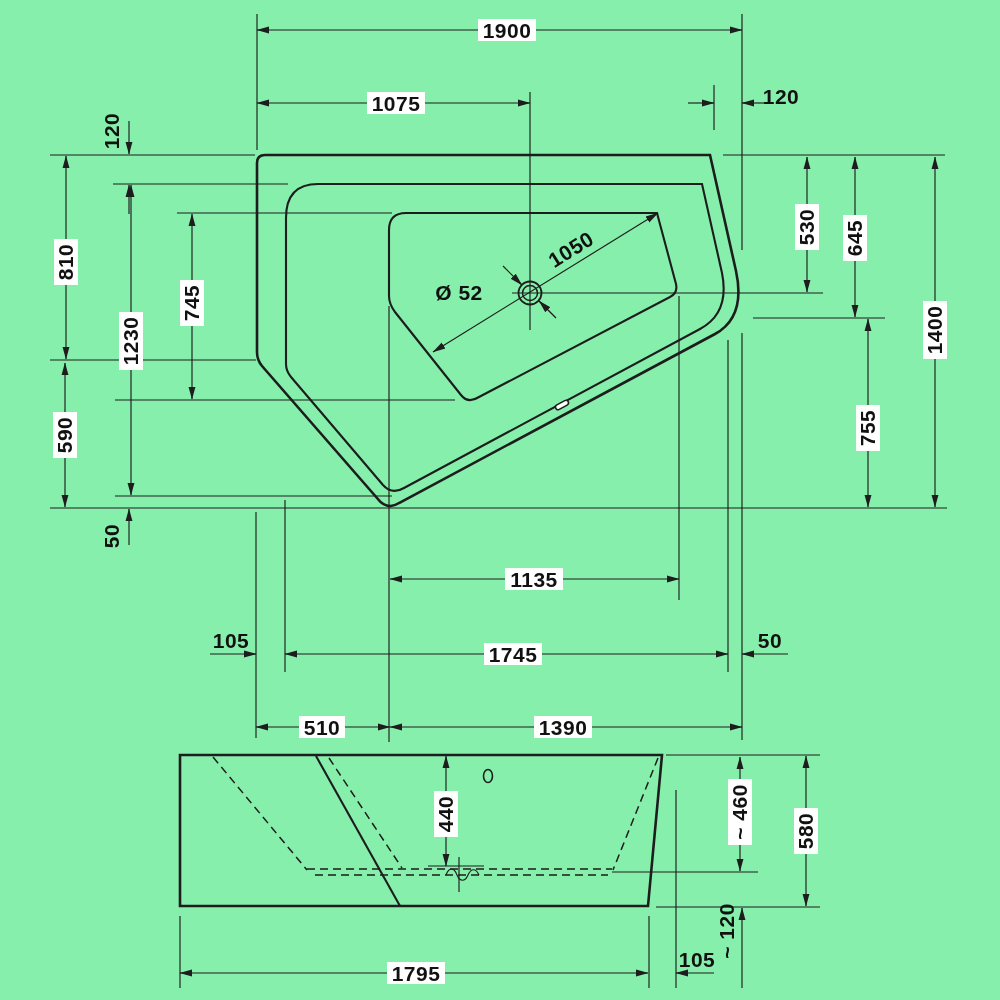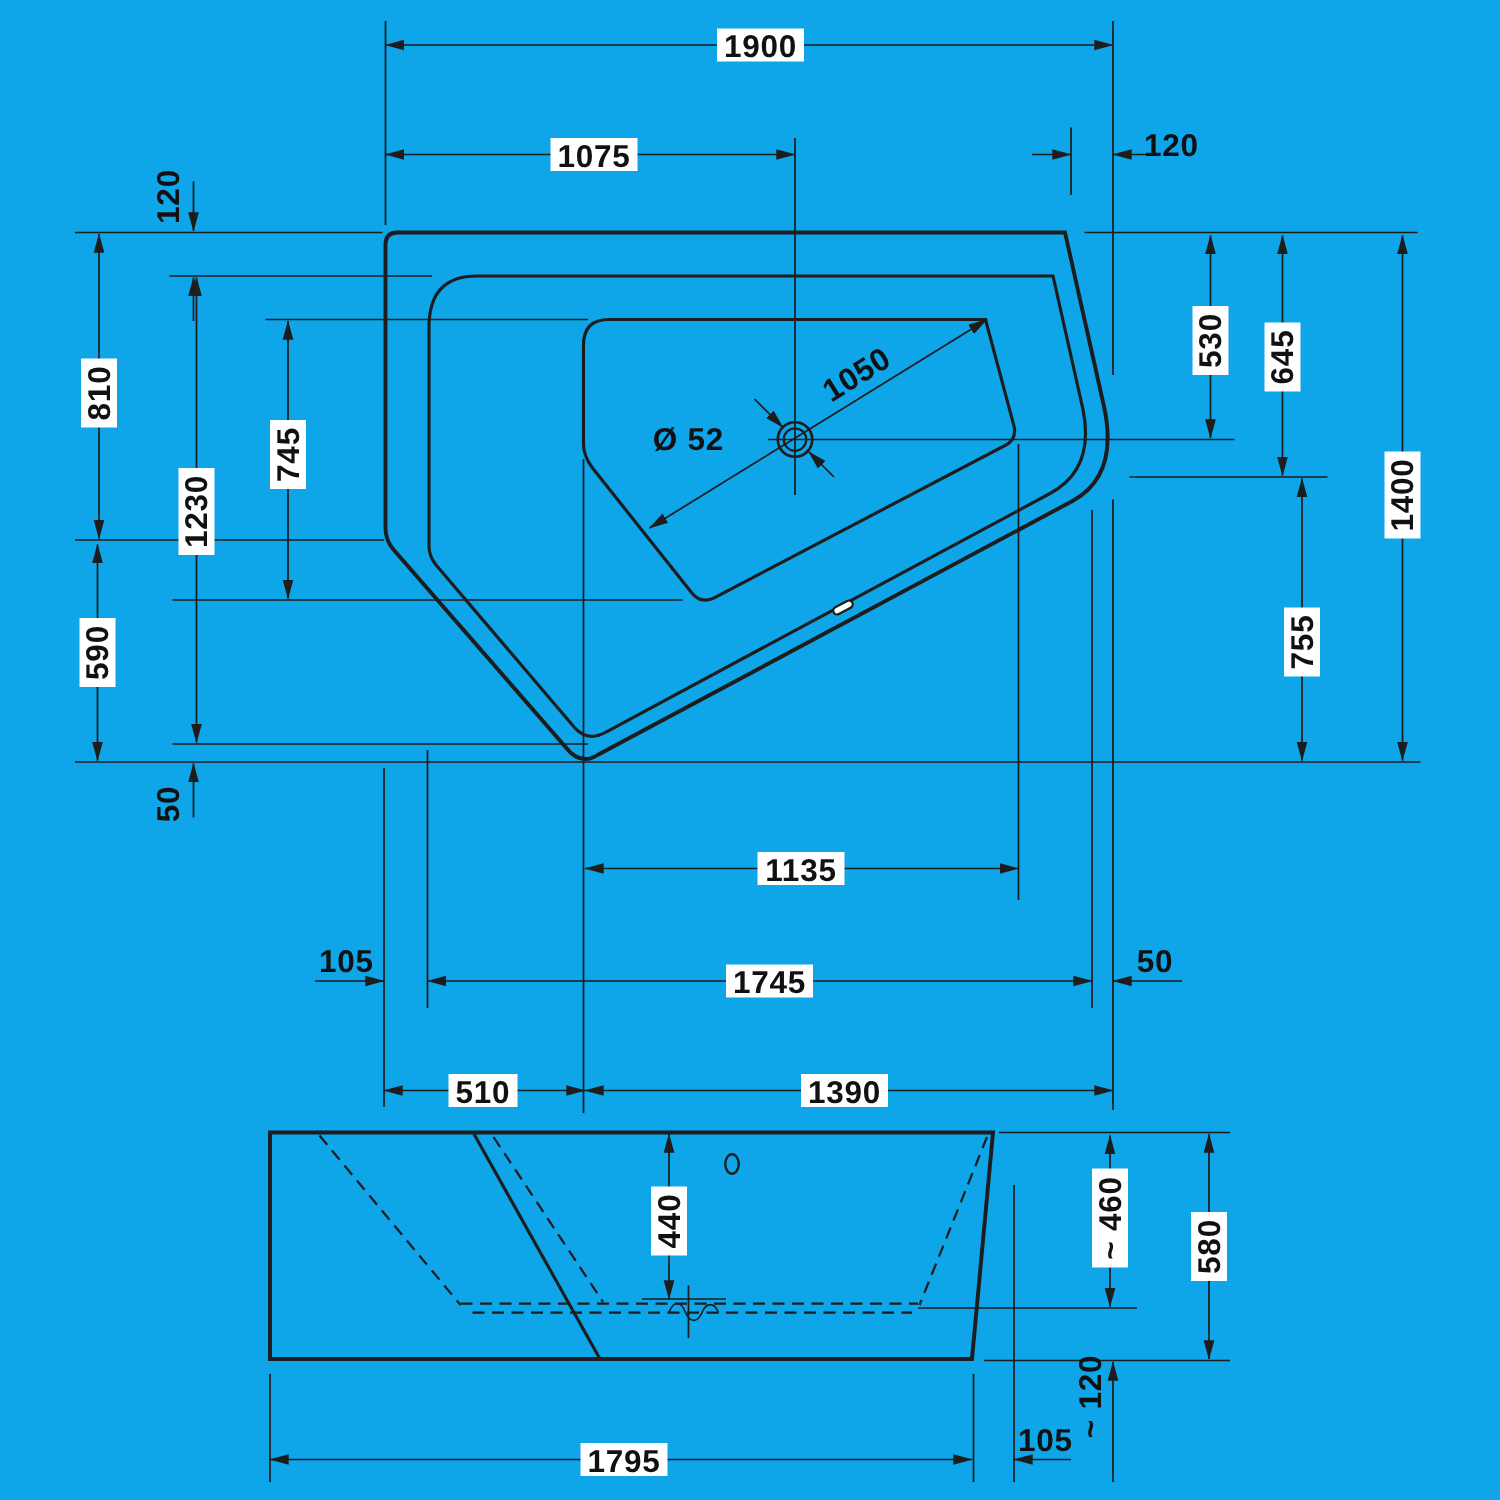--- a/index.html
+++ b/index.html
@@ -1,16 +1,16 @@
 <!DOCTYPE html>
 <html><head>
 <meta charset="utf-8">
 <style>
   html,body{margin:0;padding:0;background:#ffffff;}
-  .stage{width:1000px;height:1000px;position:relative;background:#0ea5e9;}
+  .stage{width:1000px;height:1000px;position:relative;background:#86efac;}
   svg{display:block;}
   .thick{stroke:#1d1d1d;stroke-width:2.6;fill:none;}
   .med{stroke:#1d1d1d;stroke-width:2.1;fill:none;}
   .thin{stroke:#1d1d1d;stroke-width:1.15;fill:none;}
   .dash{stroke:#1d1d1d;stroke-width:1.5;fill:none;stroke-dasharray:8 5;}
   .dimline{stroke:#1d1d1d;stroke-width:1.15;fill:none;}
   .dimtxt{font-family:"Liberation Sans", sans-serif;font-weight:700;font-size:21px;
           fill:#111;text-anchor:middle;letter-spacing:.5px;}
   .bg{fill:#ffffff;stroke:none;}
 </style>

